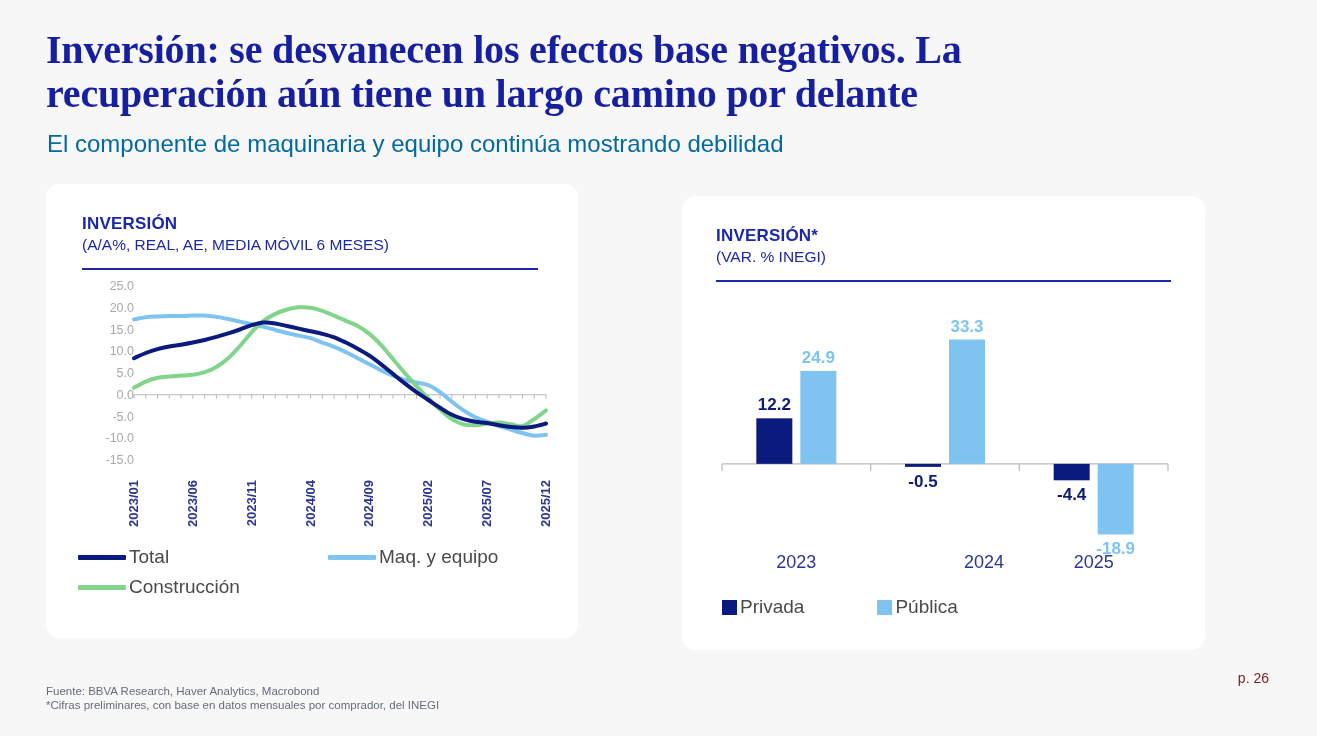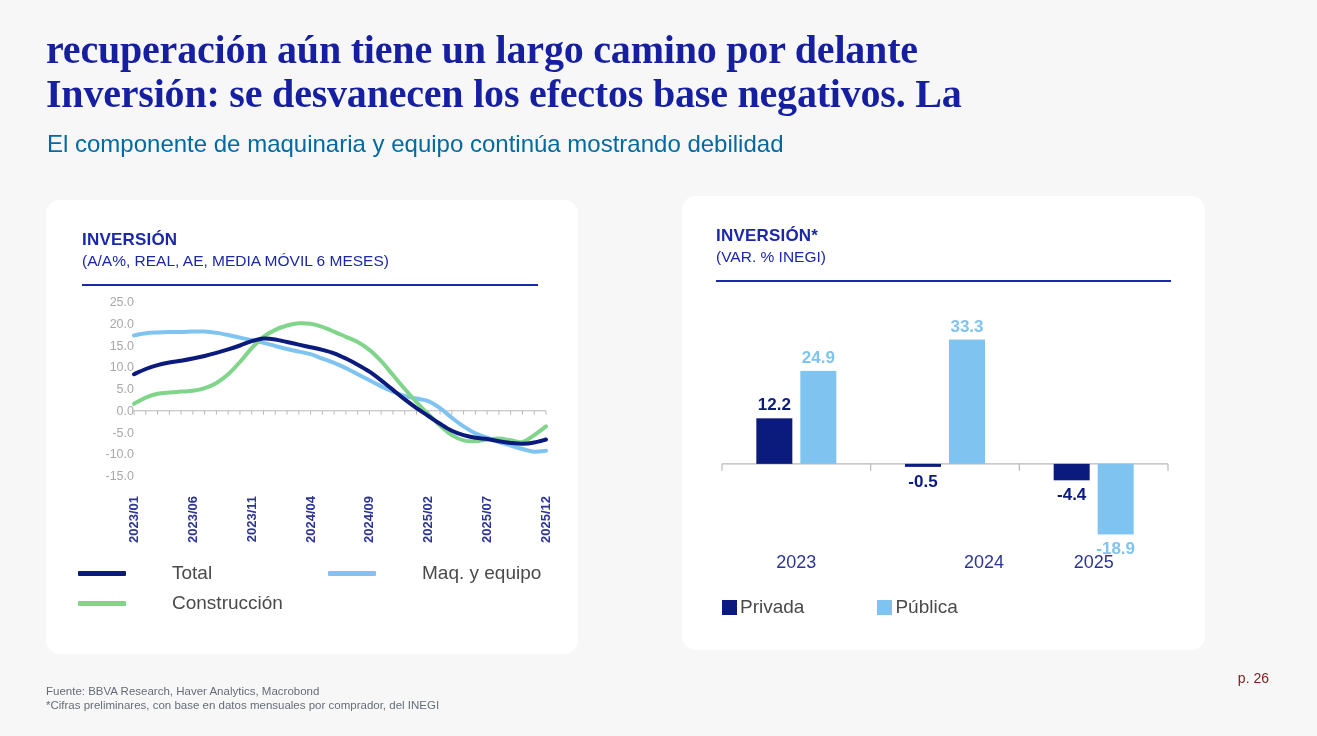--- a/index.html
+++ b/index.html
@@ -42,21 +42,21 @@
     font-weight: normal;
     letter-spacing: 0px;
   }
 
   
   .card {
     position: absolute;
     background: #ffffff;
     border-radius: 14px;
   }
-  #card-left  { left: 46px;  top: 200px; width: 532px; height: 454px; }
+  #card-left  { left: 46px;  top: 184px; width: 532px; height: 454px; }
   #card-right { left: 682px; top: 196px; width: 523px; height: 454px; }
 
   .chart-title {
     position: absolute;
     font-size: 17px;
     font-weight: bold;
     color: #1b28a8;
     letter-spacing: 0.2px;
   }
   .chart-sub {
@@ -120,21 +120,20 @@
     position: absolute;
     left: 32px;
     top: 362px;
     width: 470px;
   }
   .leg-item {
     position: absolute;
     display: flex;
     align-items: center;
     white-space: nowrap;
-    gap: 43px;
   }
   .leg-line {
     width: 48px;
     height: 5px;
     border-radius: 1px;
     margin-right: 3px;
   }
   .leg-text {
     font-size: 19px;
     color: #4a4a4a;
@@ -205,22 +204,22 @@
     color: #7f1d1d;
   }
   svg { display: block; }
 </style>
 </head>
 <body>
 
 <div id="page">
 
   <div class="title">
+    <div>Inversión: se desvanecen los efectos base negativos. La</div>
     <div>recuperación aún tiene un largo camino por delante</div>
-    <div>Inversión: se desvanecen los efectos base negativos. La</div>
   </div>
   <div class="subtitle">El componente de maquinaria y equipo continúa mostrando debilidad</div>
 
   <div class="card" id="card-left">
 
     <div class="chart-title" id="lc-title">INVERSIÓN</div>
     <div class="chart-sub" id="lc-sub">(A/A%, REAL, AE, MEDIA MÓVIL 6 MESES)</div>
     <div class="rule" id="lc-rule"></div>
 
     <div class="y-labels" id="lc-ylabels">

